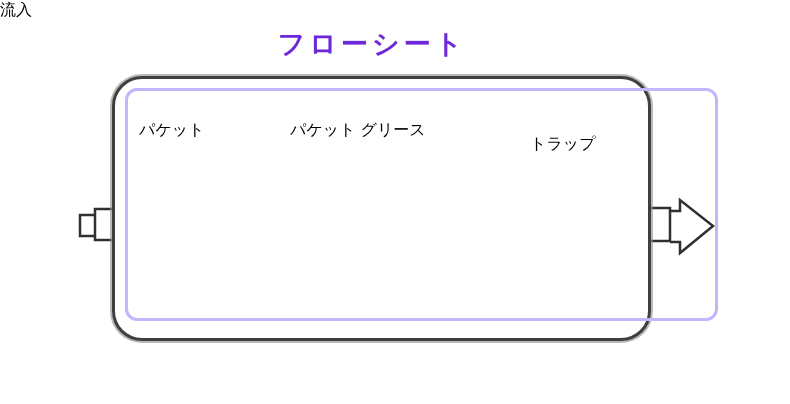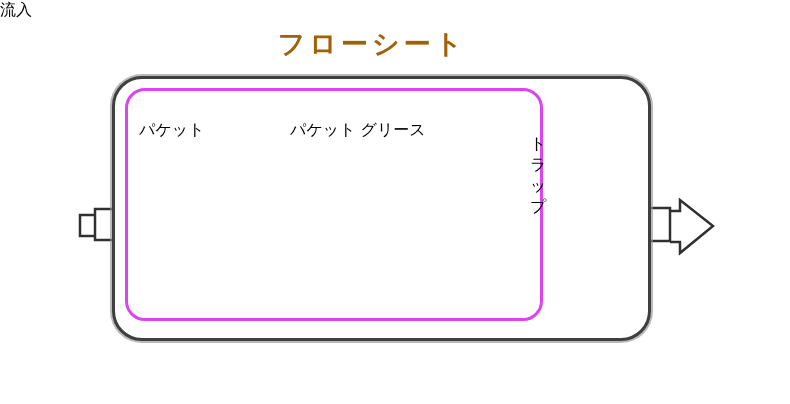--- a/index.html
+++ b/index.html
@@ -2,30 +2,30 @@
 <html><head>
 <meta charset="utf-8">
 <style>
   html,body{margin:0;padding:0;background:#fff;}
   .canvas{
     position:relative;width:790px;height:404px;background:#ffffff;overflow:hidden;
     font-family:"DejaVu Sans","Liberation Sans",sans-serif;
   }
   .title{
     position:absolute;left:0;top:26px;width:744px;text-align:center;
-    font-size:27px;font-weight:bold;color:#a16207;letter-spacing:4px;white-space:pre;
+    font-size:27px;font-weight:bold;color:#6d28d9;letter-spacing:4px;white-space:pre;
   }
   .outer-shell{
     position:absolute;left:112px;top:76px;width:539px;height:265px;
     box-sizing:border-box;border:3px solid #3f3f3f;border-radius:30px;
     background:#ffffff;box-shadow:0 0 0 2px rgba(148,148,148,.65);
   }
   .inner-shell{
-    position:absolute;left:125px;top:88px;width:418px;height:233px;
-    box-sizing:border-box;border:3px solid #d946ef;border-radius:20px;
+    position:absolute;left:125px;top:88px;width:593px;height:233px;
+    box-sizing:border-box;border:3px solid #c4b5fd;border-radius:12px;
     background:linear-gradient(90deg,#dd9440 0%,#e49c49 30%,#f2c astray;
   }
   
   .inner-shell{
     background:linear-gradient(90deg,#dd9440 0%,#e49c49 30%,#f0bd7e 68%,#fbf0e0 88%,#fdf8f0 100%);
   }
   .stage-box{
     position:absolute;box-sizing:border-box;border:3px solid #4d3a1e;
     display:flex;align-items:center;justify-content:center;
   }

